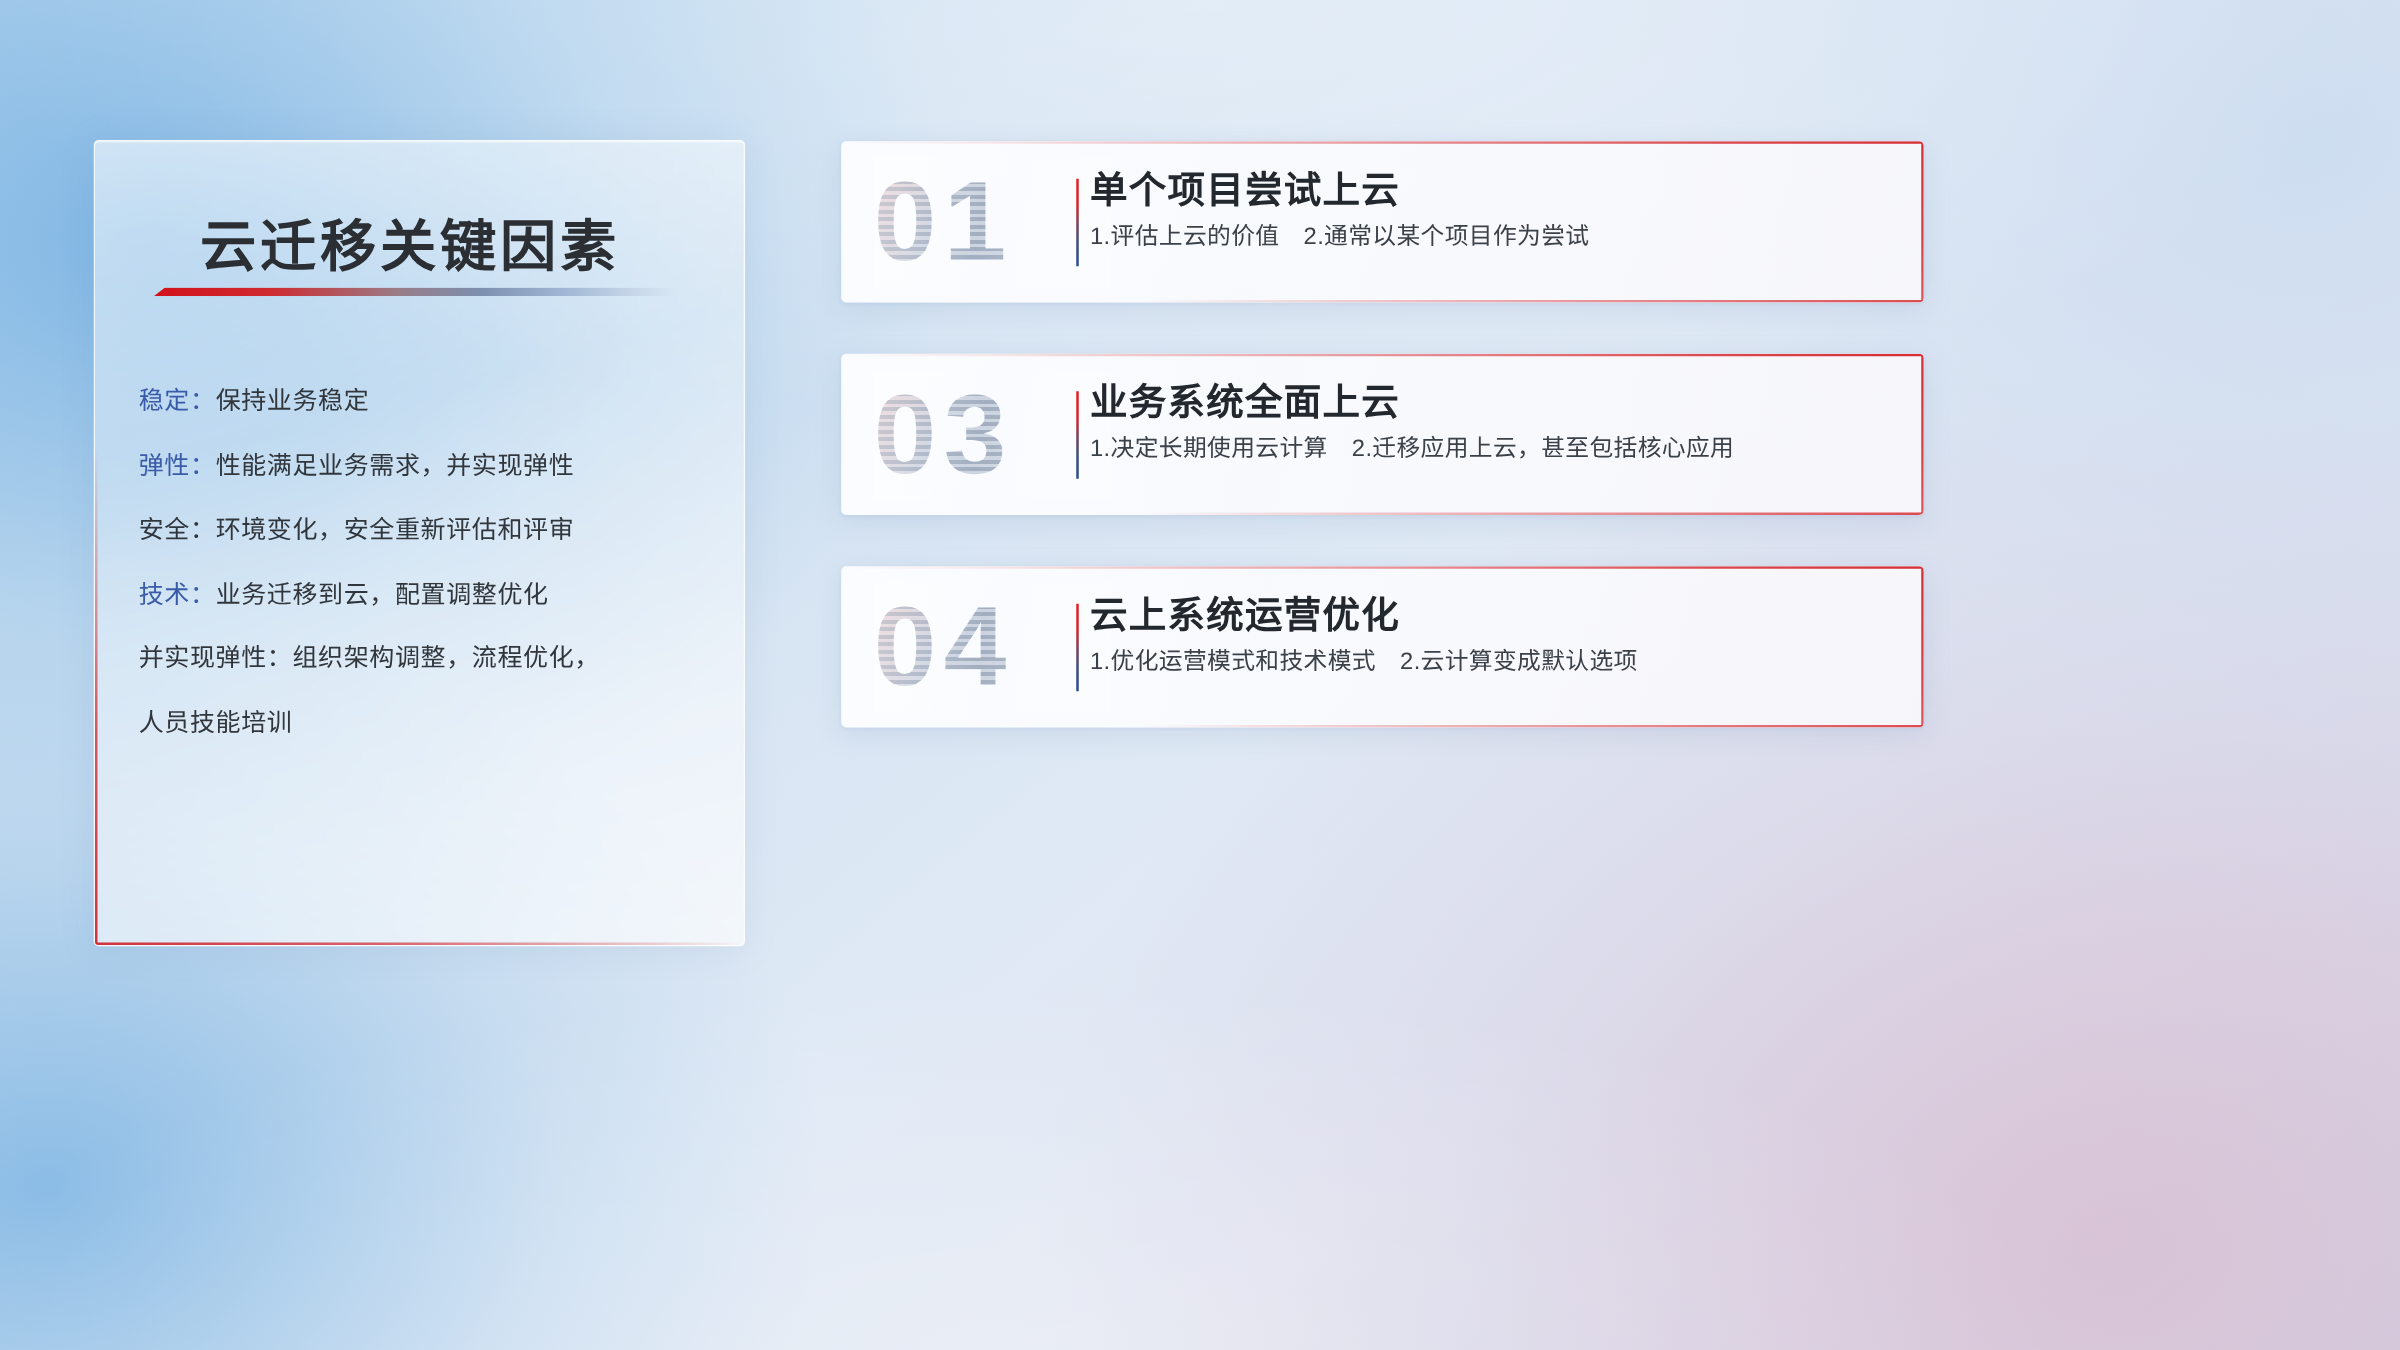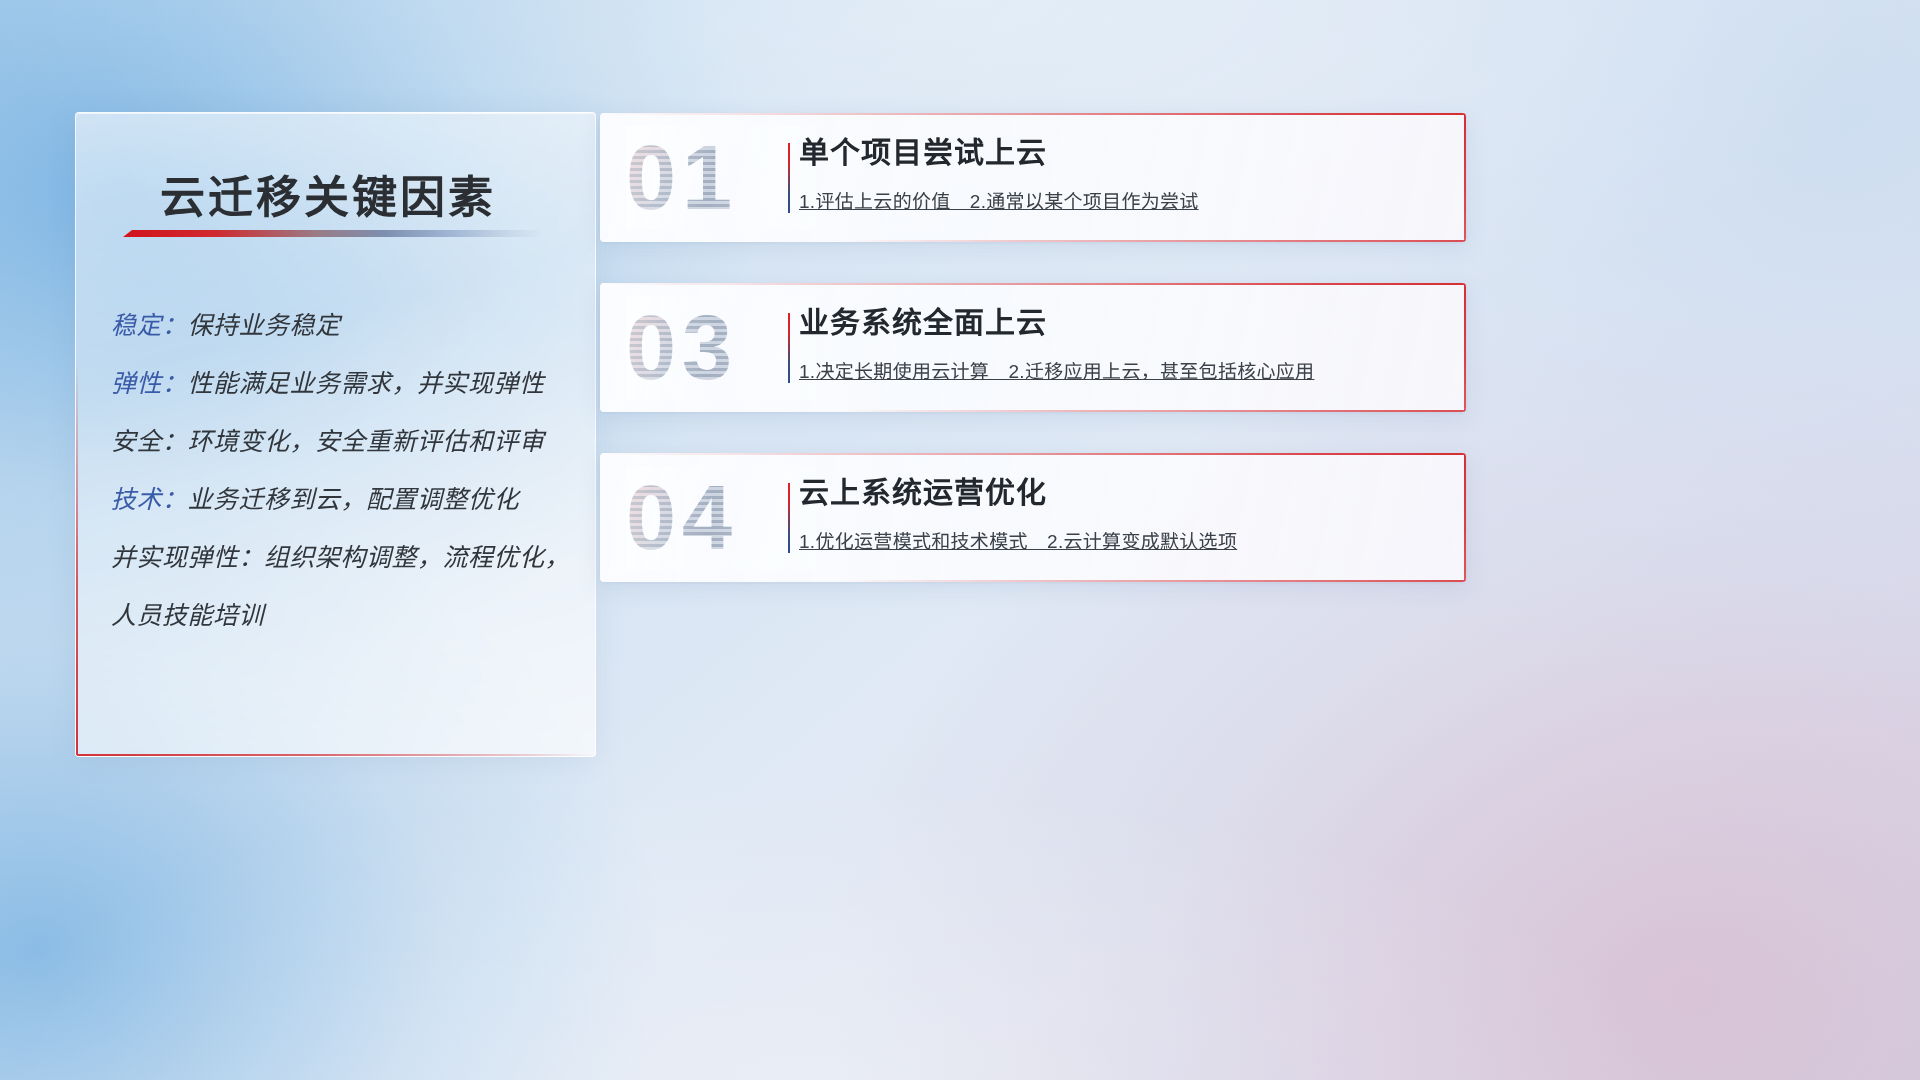--- a/index.html
+++ b/index.html
@@ -107,35 +107,34 @@
     clip-path: polygon(0 100%, 9px 0, 100% 0, 100% 100%);
   }
 
   .facts {
     position: absolute;
     left: 35px;
     top: 196px;
     right: 22px;
   }
   .fact-row {
-    font-size: 25px;
+    font-size: 20px;
     line-height: 1.28;
     color: #31363c;
     letter-spacing: 0.5px;
     margin-bottom: 26px;
     white-space: nowrap;
-    font-style: italic;
   }
   .fact-label { color: #31363c; }
   .fact-label.accent { color: #3a5ba8; }
 
   
   .steps {
     position: absolute;
-    left: 600px;
+    left: 673px;
     top: 113px;
   }
   .step-card {
     position: relative;
     width: 866px;
     height: 129px;
     margin-bottom: 41px;
     border-radius: 4px;
     background: linear-gradient(102deg,
       rgba(252,253,255,0.97) 0%,
@@ -237,27 +236,26 @@
   }
   .step-title {
     font-size: 30px;
     font-weight: 700;
     color: #23282e;
     letter-spacing: 1px;
     line-height: 40px;
     white-space: nowrap;
   }
   .step-sub {
-    margin-top: 16px;
+    margin-top: 4px;
     font-size: 19px;
     color: #3b4148;
     letter-spacing: 0.3px;
     line-height: 26px;
     white-space: nowrap;
-    text-decoration: underline;
   }
 </style>
 </head>
 <body>
 
 <div class="bg"></div>
 <div class="bg-haze"></div>
 
 <div class="stage">
 

